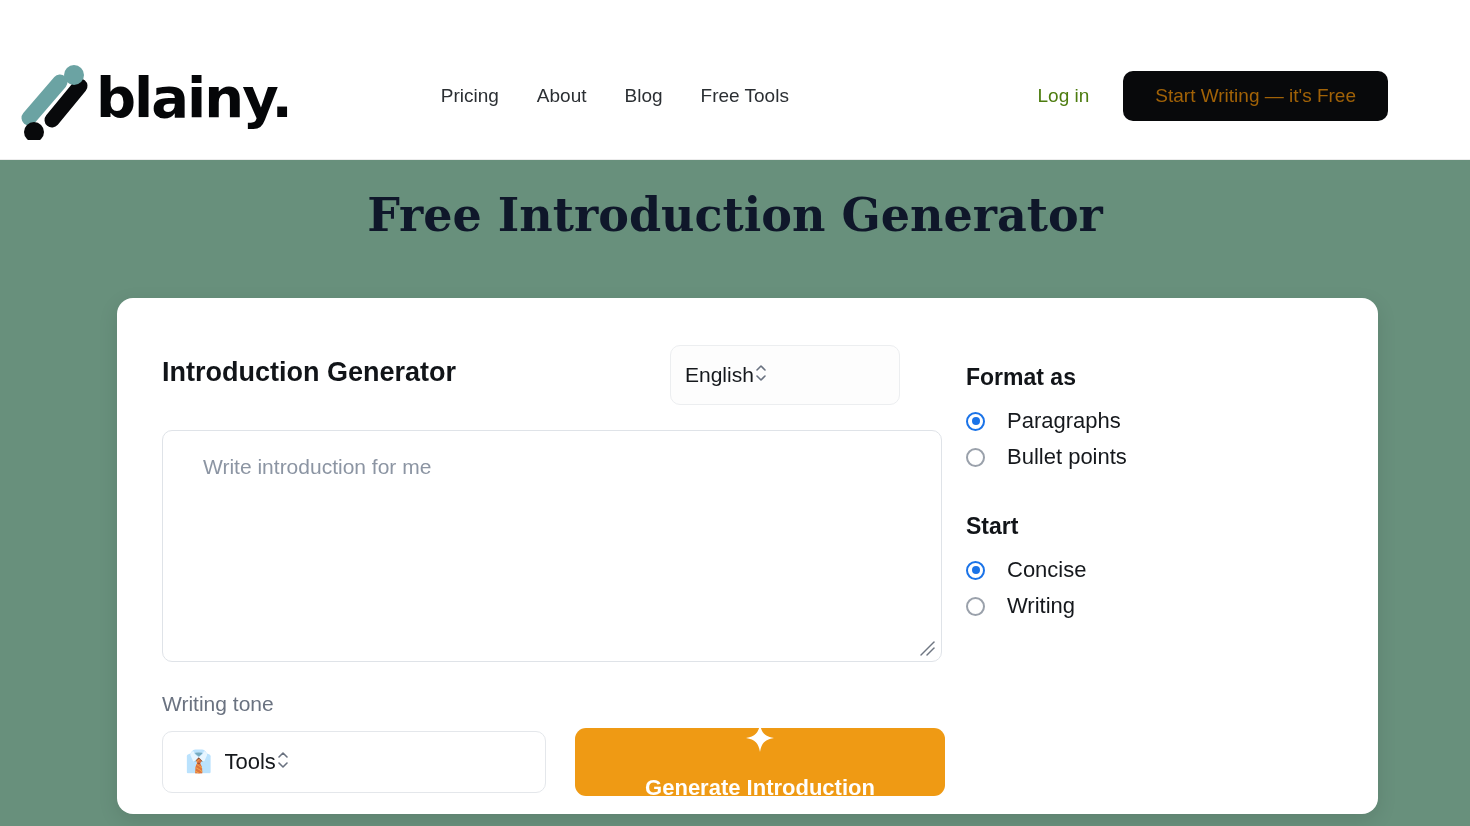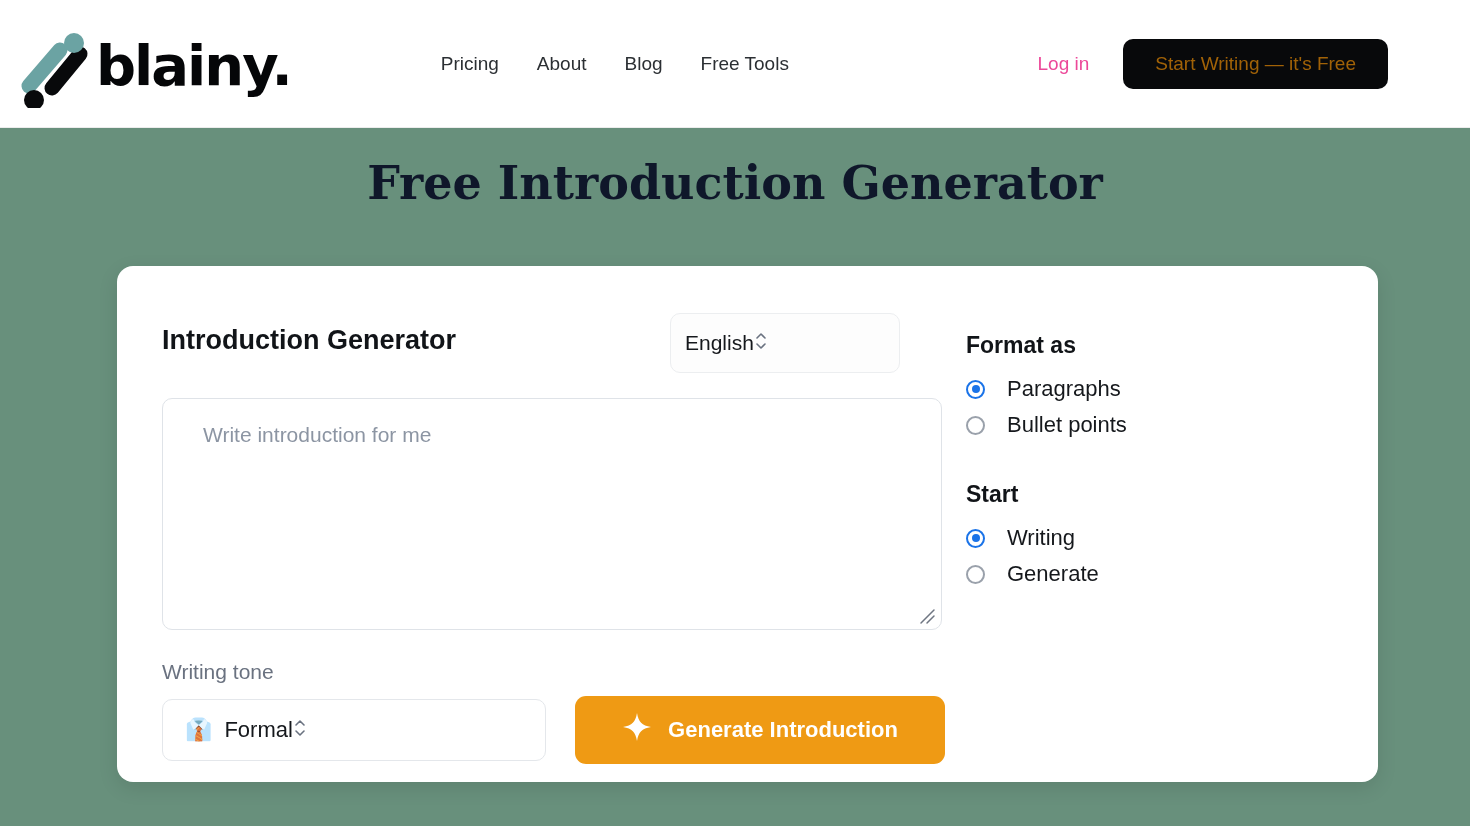--- a/index.html
+++ b/index.html
@@ -11,20 +11,21 @@
   }
 
   
   .site-header {
     position: relative;
     height: 128px;
     background: #ffffff;
     display: flex;
     align-items: center;
     border-bottom: 1px solid #ececec;
+    margin-top: 32px;
   }
   .brand {
     display: flex;
     align-items: center;
     margin-left: 12px;
     height: 100px;
   }
   .brand-mark { width: 82px; height: 92px; flex: 0 0 82px; }
   .brand-word {
     font-family: "DejaVu Sans", sans-serif;
@@ -51,21 +52,21 @@
   }
   .header-actions {
     margin-left: auto;
     margin-right: 82px;
     display: flex;
     align-items: center;
     gap: 34px;
   }
   .login-link {
     font-size: 19px;
-    color: #ec4899;
+    color: #4d7c0f;
     text-decoration: none;
     cursor: pointer;
     white-space: nowrap;
   }
   .cta-button {
     background: #08090b;
     color: #a16207;
     font-size: 19px;
     border: none;
     border-radius: 10px;
@@ -201,20 +202,21 @@
     border-radius: 11px;
     color: #ffffff;
     font-size: 22px;
     font-weight: 700;
     font-family: "Liberation Sans", sans-serif;
     display: flex;
     align-items: center;
     justify-content: center;
     gap: 16px;
     cursor: pointer;
+    flex-direction: column;
   }
   .sparkle-icon { width: 30px; height: 30px; flex: 0 0 30px; }
 
   
   .card-right {
     padding: 66px 0 0 21px;
   }
   .group-title {
     font-size: 23px;
     font-weight: 700;
@@ -313,21 +315,21 @@
             <line x1="9" y1="16" x2="16" y2="9"></line>
           </svg>
         </span>
       </div>
 
       <div class="tone-label">Writing tone</div>
 
       <div class="tone-row">
         <div class="tone-select">
           <span class="tone-emoji">👔</span>
-          <span class="tone-value">Formal</span>
+          <span class="tone-value">Tools</span>
           <span>
             <svg class="stepper-icon" viewBox="0 0 14 22" xmlns="http://www.w3.org/2000/svg" fill="none" stroke="#6a7280" stroke-width="1.6" stroke-linecap="round" stroke-linejoin="round">
               <polyline points="3,8 7,4 11,8"></polyline>
               <polyline points="3,14 7,18 11,14"></polyline>
             </svg>
           </span>
         </div>
 
         <button class="generate-button">
           <span>
@@ -350,22 +352,22 @@
       </div>
       <div class="radio-row">
         <span class="radio-mark"></span>
         <span class="radio-text">Bullet points</span>
       </div>
 
       <div class="group-title second">Start</div>
 
       <div class="radio-row selected">
         <span class="radio-mark"></span>
-        <span class="radio-text">Writing</span>
+        <span class="radio-text">Concise</span>
       </div>
       <div class="radio-row">
         <span class="radio-mark"></span>
-        <span class="radio-text">Generate</span>
+        <span class="radio-text">Writing</span>
       </div>
     </div>
 
   </div>
 </section>
 
 </body></html>

